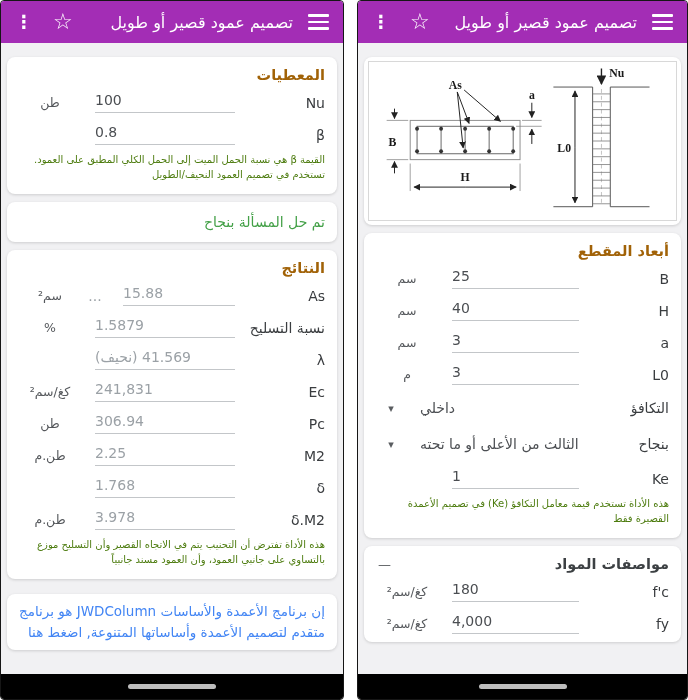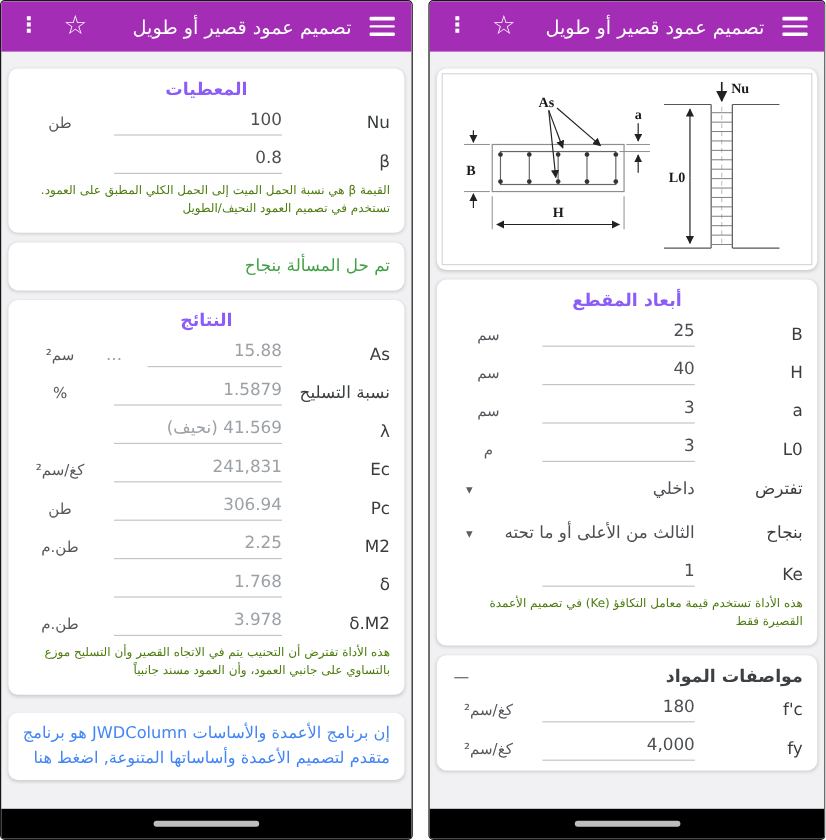--- a/index.html
+++ b/index.html
@@ -13,29 +13,29 @@
   .hamburger{width:21px;display:flex;flex-direction:column;gap:4px;margin-left:15px;cursor:pointer;}
   .hamburger span{display:block;height:2.5px;background:#fff;border-radius:1px;}
   .appbar-title{font-size:16px;font-weight:500;white-space:nowrap;}
   .flex-spacer{flex:1;}
   .star-icon{font-size:22px;line-height:1;margin-left:20px;}
   .dots-icon{font-size:18px;font-weight:bold;line-height:1;}
 
   
   .content{flex:1;overflow:hidden;padding:14px 6px 0;direction:rtl;}
   .card{background:#fff;border-radius:8px;box-shadow:0 1px 3px rgba(0,0,0,.15);margin-bottom:8px;padding:2px 0 4px;}
-  .card-title{font-size:14.5px;font-weight:600;color:#8b5cf6;padding:8px 12px 2px;text-align:center;}
+  .card-title{font-size:14.5px;font-weight:600;color:#a16207;padding:8px 12px 2px;}
   .card-title-row{display:flex;align-items:center;padding:8px 12px 2px;}
   .card-title-row .title-text{font-size:14.5px;font-weight:600;color:#3c4043;margin-left:32px;}
   .collapse-icon{color:#55585c;font-size:13px;cursor:pointer;padding:0 2px;}
 
   .field-row{display:flex;align-items:center;padding:7px 12px 4px;}
   .f-label{min-width:76px;font-size:14px;color:#3a3d40;}
   .value-wrap{flex:1;min-width:0;}
-  .value-box{margin:0 14px;text-align:right;font-size:14px;padding-bottom:4px;border-bottom:1px solid #c3c6c9;white-space:nowrap;}
+  .value-box{margin:0 14px;text-align:left;font-size:14px;padding-bottom:4px;border-bottom:1px solid #c3c6c9;white-space:nowrap;}
   .value-box.no-line{border-bottom:none;padding-bottom:0;}
   .val-input{color:#4b4e52;}
   .val-result{color:#9ba1a6;}
   .f-unit{width:62px;flex:none;display:flex;justify-content:center;align-items:baseline;gap:10px;font-size:12.5px;color:#55585c;}
   .more-dots{width:28px;flex:none;text-align:center;color:#9ba1a6;font-size:14px;cursor:pointer;}
   .drop-row{padding:11px 12px 9px;cursor:pointer;}
   .drop-arrow{width:30px;flex:none;text-align:center;color:#5a5d60;font-size:11px;}
   .hint{font-size:10px;color:#4d7c0f;line-height:1.45;padding:4px 12px 8px;margin:0;}
 
   .success-card{padding:12px;}
@@ -289,21 +289,21 @@
             <div class="field-row">
               <span class="f-label">L0</span>
               <div class="value-wrap">
                 <div class="value-box val-input">3</div>
               </div>
               <span class="f-unit">م</span>
             </div>
           </div>
         <div id="rows-drops">
             <div class="field-row drop-row">
-              <span class="f-label">تفترض</span>
+              <span class="f-label">التكافؤ</span>
               <div class="value-wrap">
                 <div class="value-box no-line val-input">داخلي</div>
               </div>
               <span class="drop-arrow">▾</span>
             </div>
             <div class="field-row drop-row">
               <span class="f-label">بنجاح</span>
               <div class="value-wrap">
                 <div class="value-box no-line val-input">الثالث من الأعلى أو ما تحته</div>
               </div>

